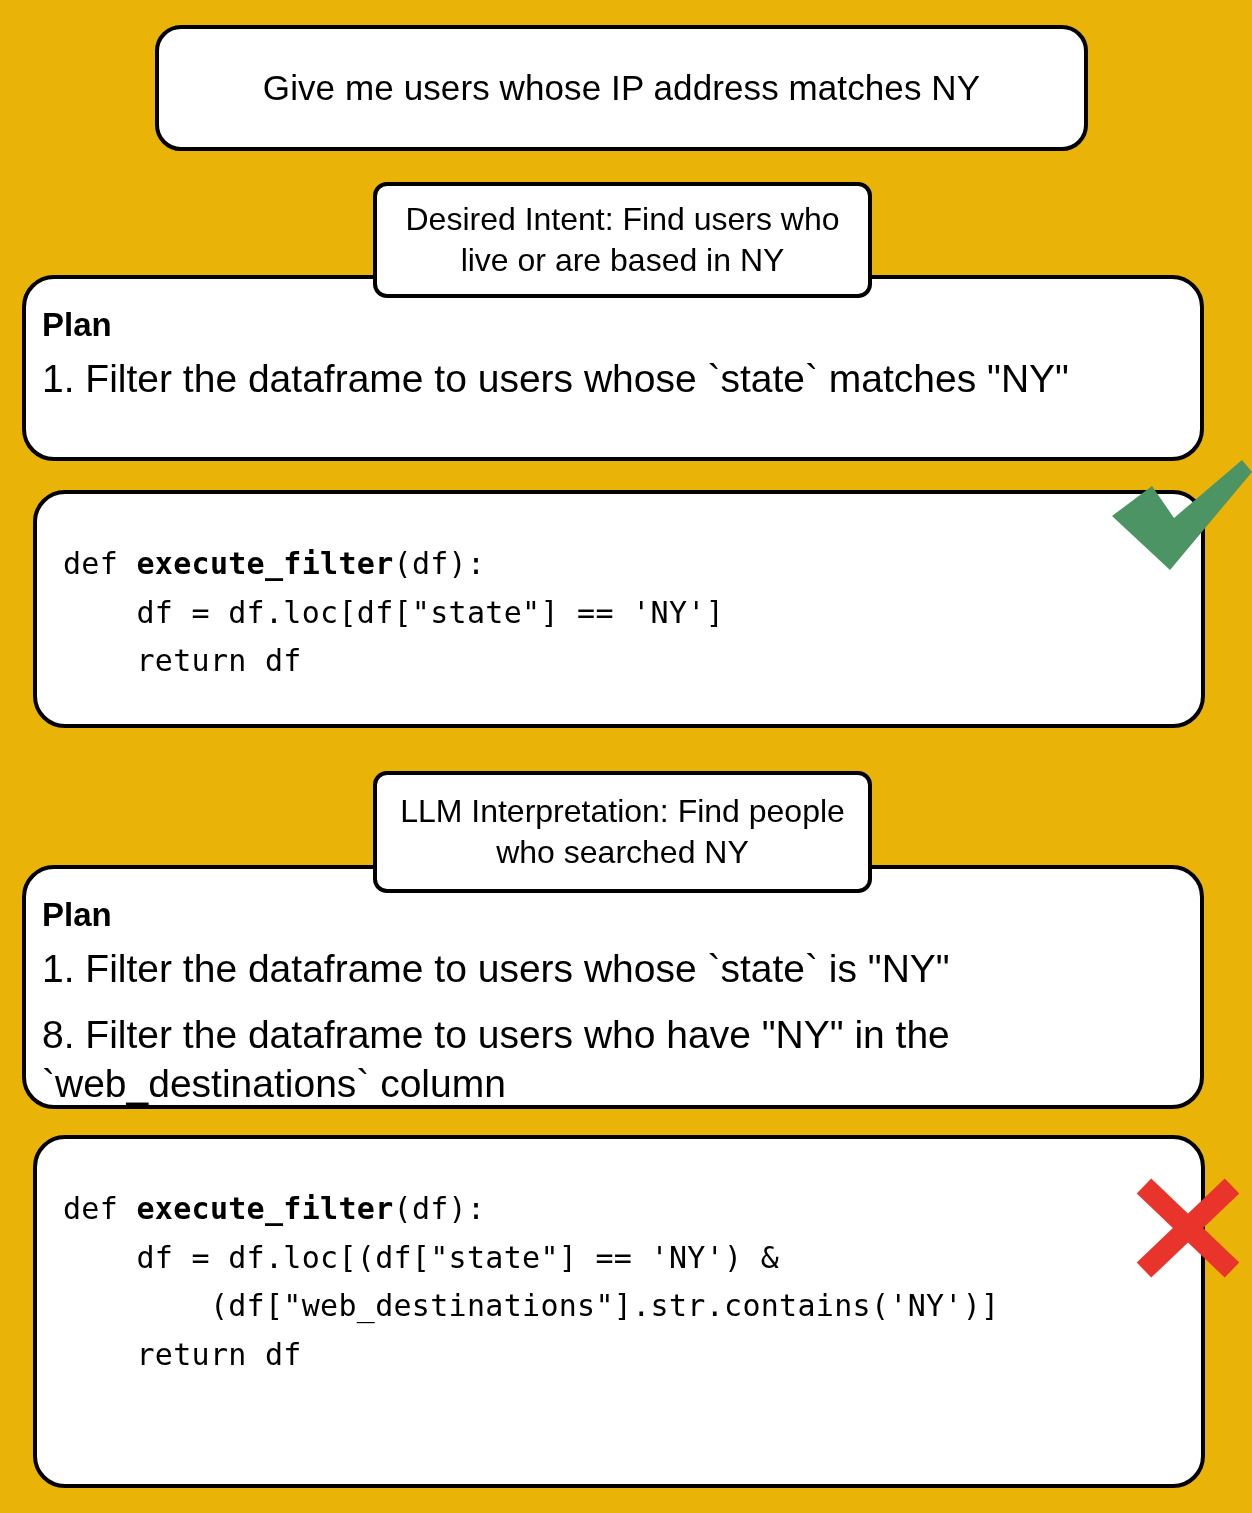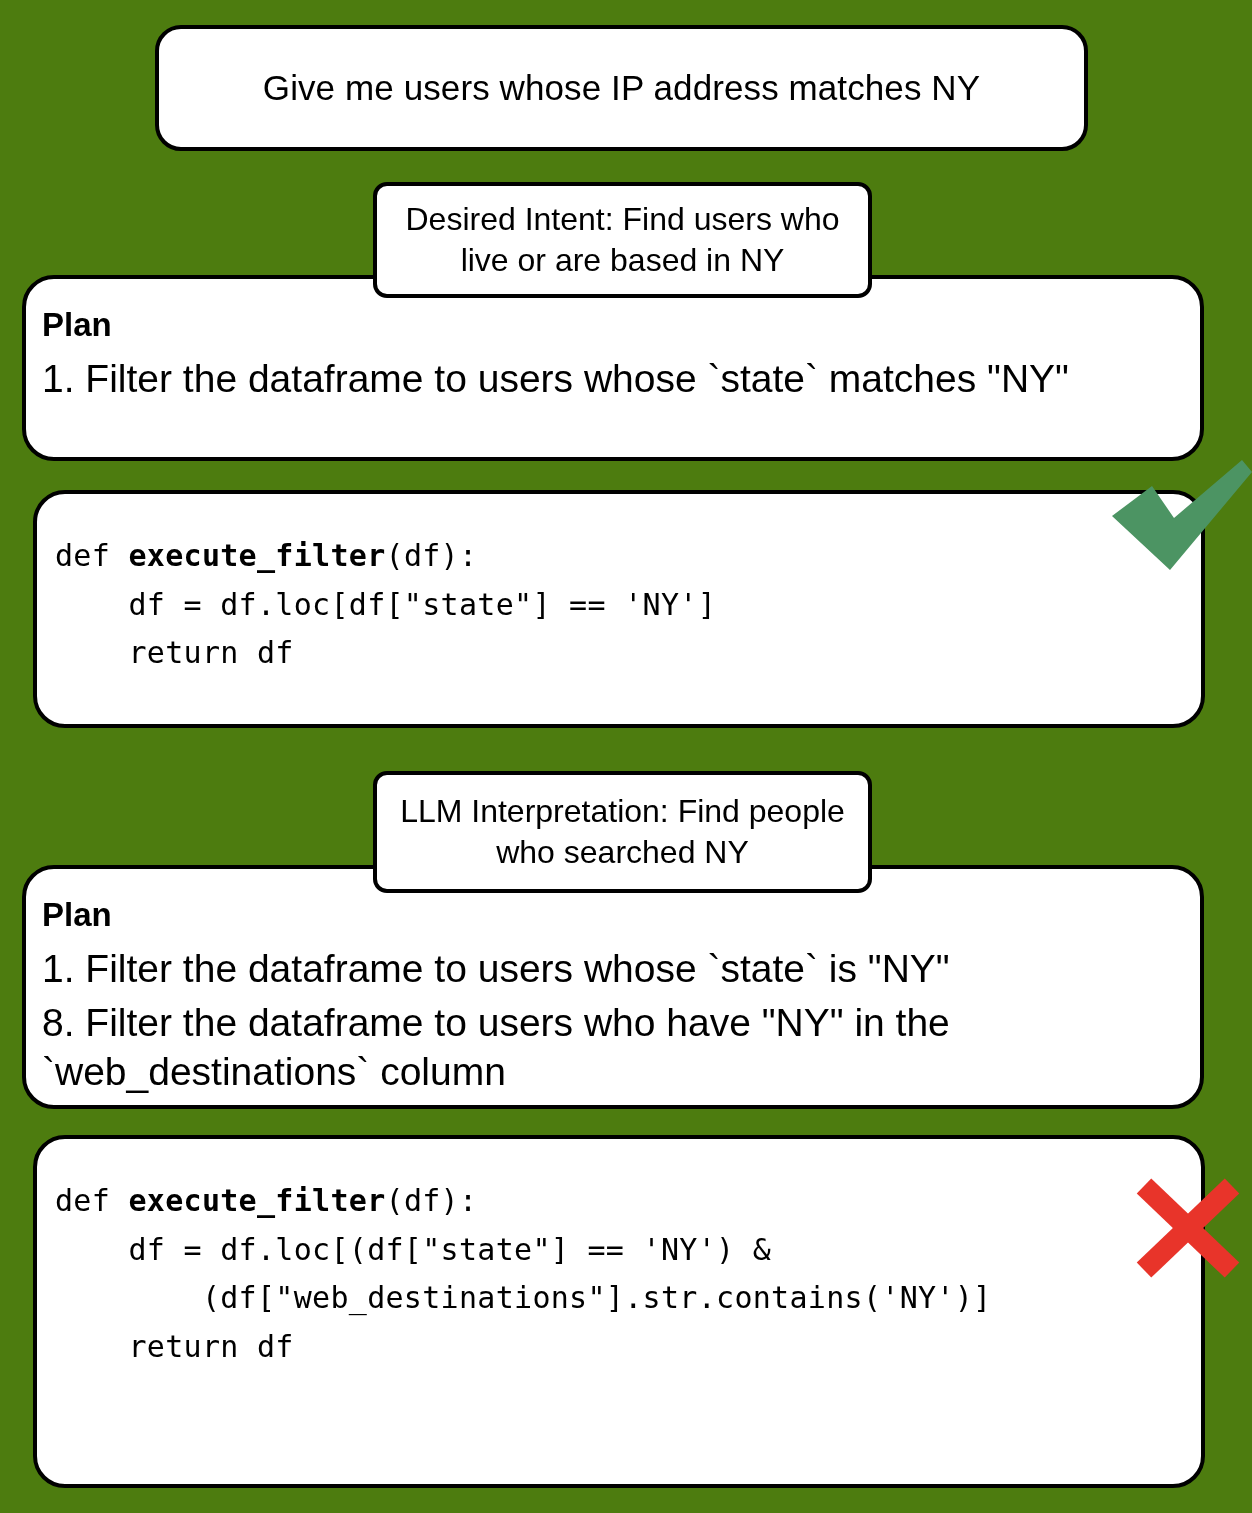--- a/index.html
+++ b/index.html
@@ -8,21 +8,21 @@
     background: #ffffff;
   }
   body {
     font-family: "Liberation Sans", sans-serif;
     color: #000000;
   }
   #canvas {
     position: relative;
     width: 1252px;
     height: 1513px;
-    background: #4d7c0f;
+    background: #eab308;
     overflow: hidden;
   }
   .box {
     position: absolute;
     box-sizing: border-box;
     background: #ffffff;
     border: 4px solid #000000;
     border-radius: 30px;
   }
   
@@ -85,36 +85,36 @@
     font-size: 33px;
     font-weight: bold;
     line-height: 1.2;
     margin: 0 0 10px 0;
   }
   .plan-step {
     font-size: 39px;
     line-height: 1.25;
     margin: 0;
   }
-  .plan-box-2 .plan-step { margin-bottom: 6px; }
+  .plan-box-2 .plan-step { margin-bottom: 18px; }
   .plan-box-2 .plan-step:last-child { margin-bottom: 0; }
 
   
   .code-box {
     left: 33px;
     width: 1172px;
     border-radius: 32px;
     padding: 34px 14px 28px 14px;
     z-index: 3;
   }
   .code-box-1 { top: 490px; height: 238px; }
   .code-box-2 { top: 1135px; height: 353px; }
 
   pre.code {
-    margin: 4px;
+    margin: 12px;
     font-family: "DejaVu Sans Mono", "Liberation Mono", monospace;
     font-size: 30px;
     line-height: 1.62;
     white-space: pre;
     letter-spacing: 0.3px;
   }
   pre.code b { font-weight: bold; }
 
   
   .mark {

